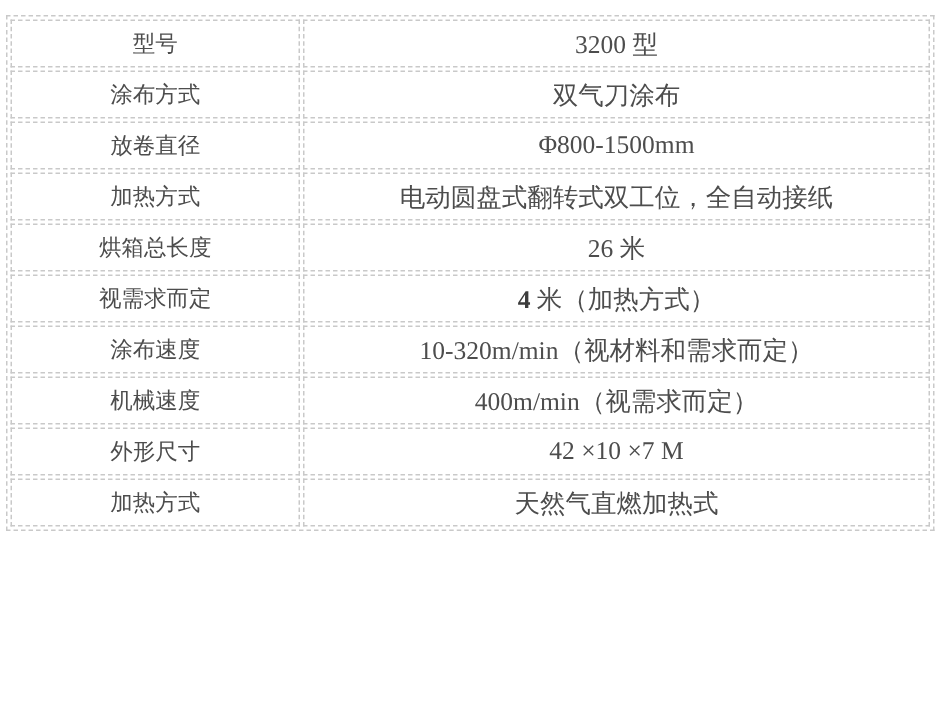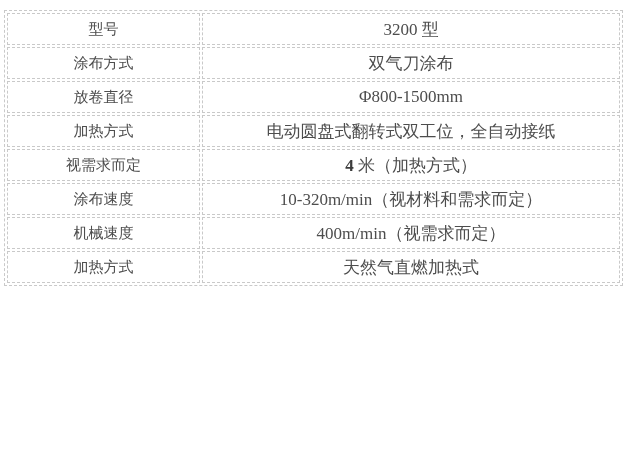--- a/index.html
+++ b/index.html
@@ -69,30 +69,38 @@
       </tr>
       <tr>
         <td class="label-cell">放卷直径</td>
         <td class="value-cell">Φ800-1500mm</td>
       </tr>
       <tr>
         <td class="label-cell">加热方式</td>
         <td class="value-cell">电动圆盘式翻转式双工位，全自动接纸</td>
       </tr>
       <tr>
+        <td class="label-cell">烘箱总长度</td>
+        <td class="value-cell">26 米</td>
+      </tr>
+      <tr>
         <td class="label-cell">视需求而定</td>
         <td class="value-cell"><span class="bold">4</span><span> 米（加热方式）</span></td>
       </tr>
       <tr>
         <td class="label-cell">涂布速度</td>
         <td class="value-cell">10-320m/min（视材料和需求而定）</td>
       </tr>
       <tr>
         <td class="label-cell">机械速度</td>
         <td class="value-cell">400m/min（视需求而定）</td>
       </tr>
       <tr>
+        <td class="label-cell">外形尺寸</td>
+        <td class="value-cell">42 ×10 ×7  M</td>
+      </tr>
+      <tr>
         <td class="label-cell">加热方式</td>
         <td class="value-cell">天然气直燃加热式</td>
       </tr>
     </tbody>
   </table>
 </div>
 
 </body></html>

